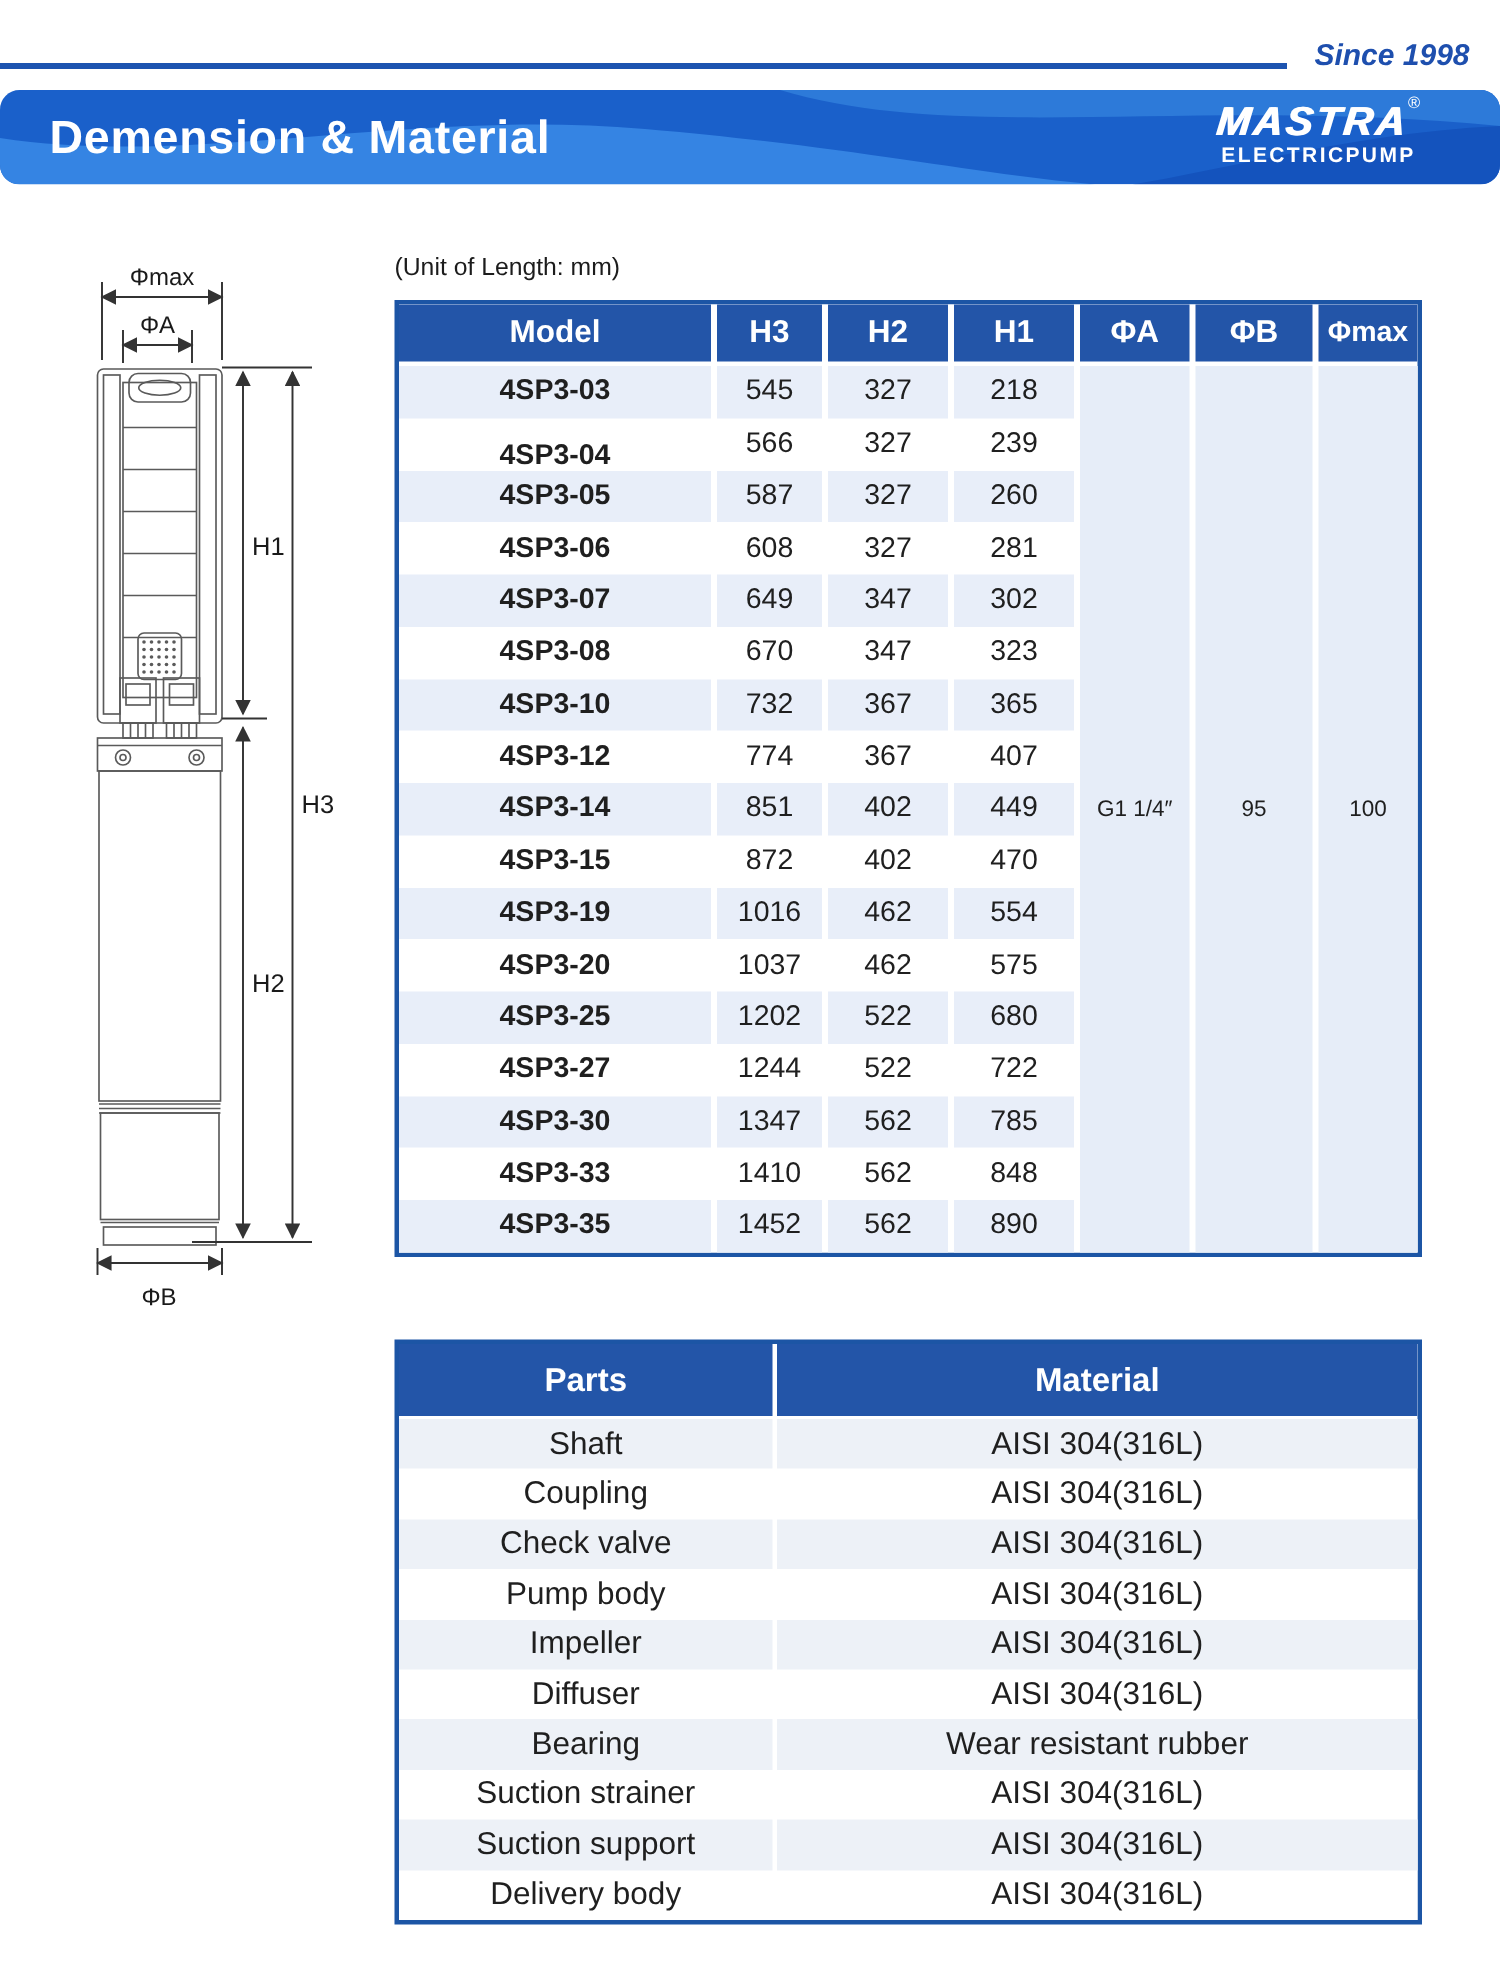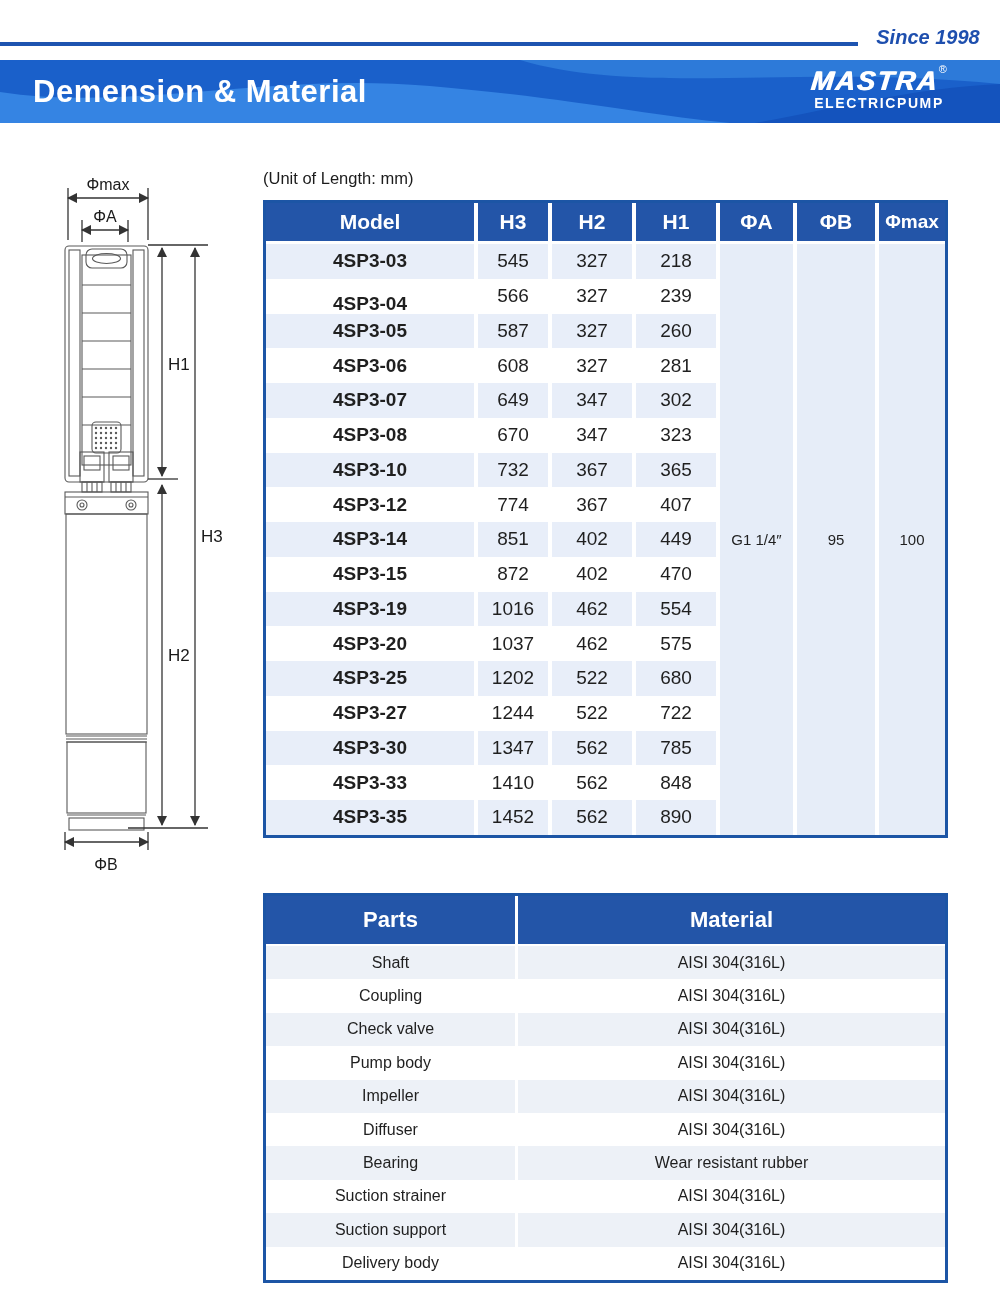--- a/index.html
+++ b/index.html
@@ -9,21 +9,21 @@
     position:relative; width:1000px; height:1315px; background:#ffffff;
     overflow:hidden; margin:0 auto;
   }
 
   
   .top-rule{ position:absolute; left:0; top:42px; width:858px; height:4px; background:#1d54b0; }
   .since{ position:absolute; left:860px; top:26px; width:136px; text-align:center;
           font-size:20px; font-weight:bold; font-style:italic; color:#1e4fae; }
 
   
-  .banner{ position:absolute; left:0; top:60px; width:1000px; height:63px; overflow:hidden; }
+  .banner{ position:absolute; left:0; top:60px; width:1000px; height:63px; overflow:hidden;border-radius:13px; }
   .banner svg{ position:absolute; left:0; top:0; }
   .banner-title{ position:absolute; left:33px; top:0; height:63px; line-height:63px;
                  font-size:31px; font-weight:bold; color:#ffffff; letter-spacing:0.5px; }
   .logo{ position:absolute; right:26px; top:7px; width:190px; text-align:center; color:#ffffff; }
   .logo-brand{ font-size:27px; font-weight:bold; font-style:italic; letter-spacing:2px;
                display:inline-block; transform:skewX(-6deg); line-height:28px;
                text-shadow:1px 0 0 #fff; }
   .logo-reg{ font-size:11px; vertical-align:top; position:relative; top:-4px; font-style:normal; }
   .logo-sub{ font-size:14px; font-weight:bold; letter-spacing:1.6px; line-height:16px; }
 
@@ -52,21 +52,21 @@
   #spec-body .model{ font-weight:bold; }
   #spec-body .merged{ background:#e6edf8; font-size:15px; }
 
   
   #parts-table{ left:263px; top:893px; width:685px; height:390px; }
   #parts-header{ display:grid; grid-template-columns:249px 427px; column-gap:3px;
                  height:48px; background:#ffffff; margin-bottom:2px; }
   #parts-header .hcell{ font-size:22px; }
   #parts-body{ display:grid; grid-template-columns:249px 427px; column-gap:3px;
                grid-auto-rows:33.4px; background:#ffffff; }
-  #parts-body .cell{ font-size:16px; }
+  #parts-body .cell{ font-size:21px; }
   #parts-body .stripe{ background:#edf1f7; }
 </style>
 </head>
 <body>
 
 <div id="canvas">
 
   <div class="top-rule"></div>
   <div class="since">Since 1998</div>
 

